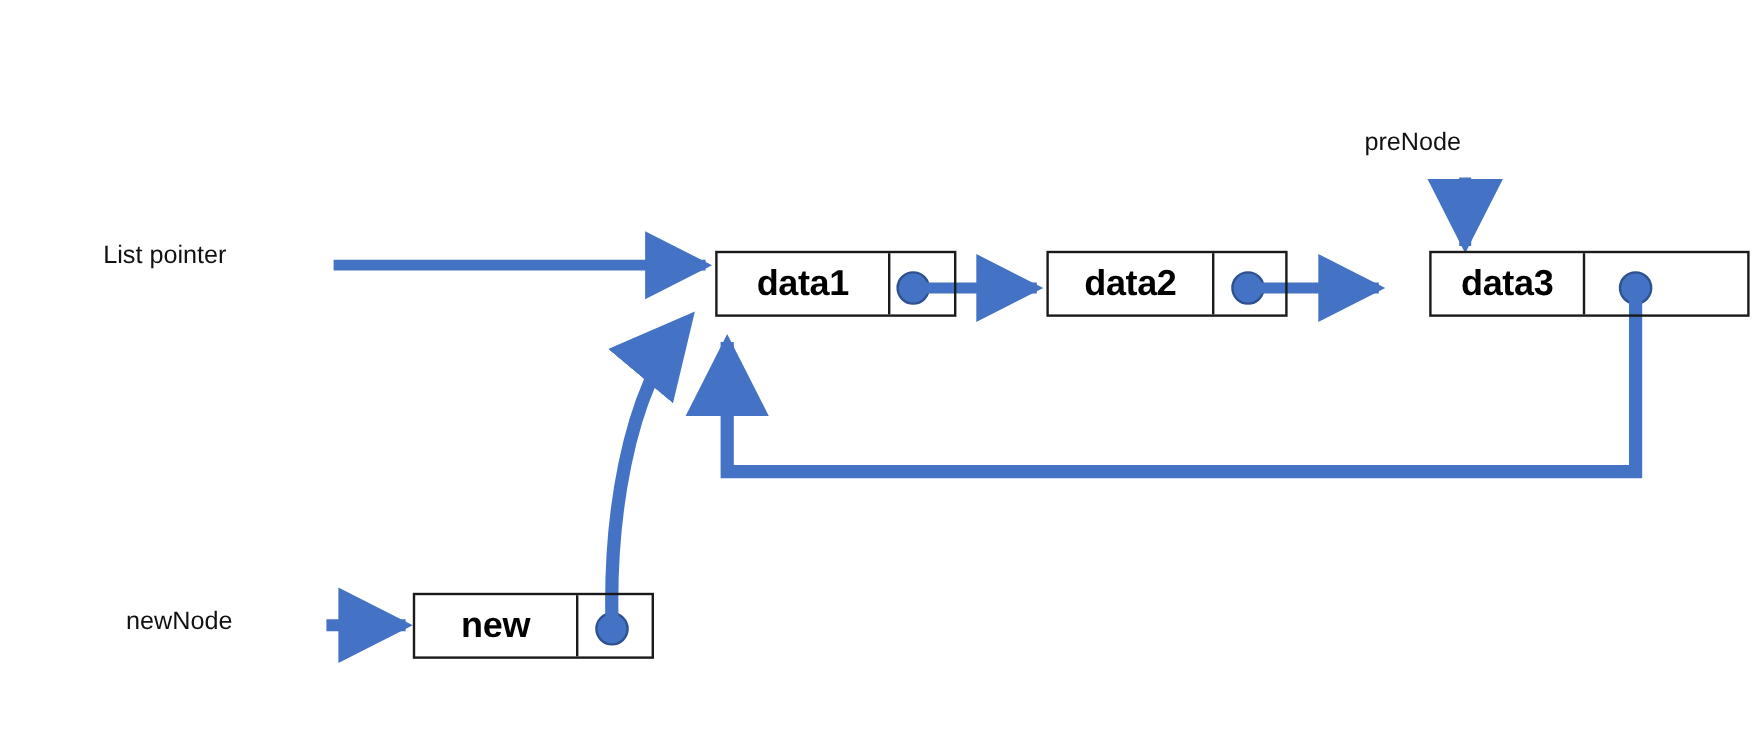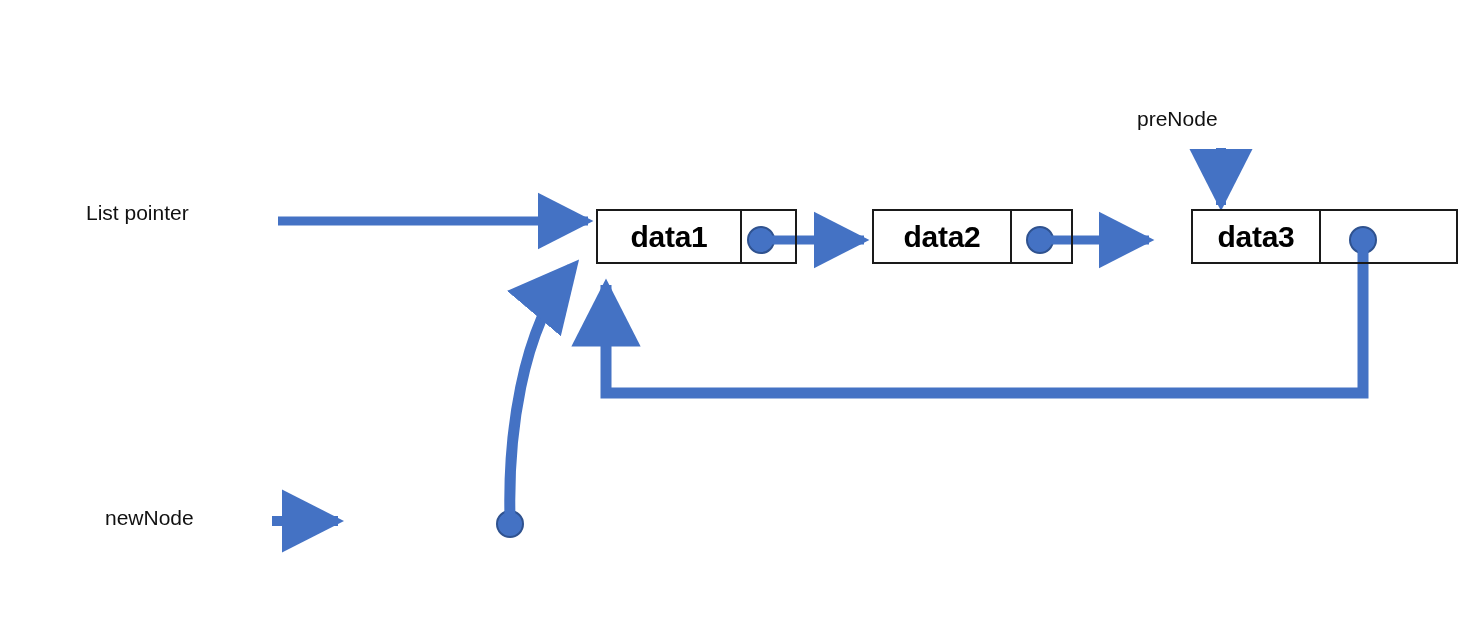--- a/index.html
+++ b/index.html
@@ -120,14 +120,20 @@
     <div class="node-ptr-cell" style="flex:1;"></div>
   </div>
 
   <div class="node-box" style="left:1157px; top:209px; width:267px; height:55px;margin-left:34px;">
     <div class="node-data-cell" style="width:128px;">
       <span class="node-data-label">data3</span>
     </div>
     <div class="node-ptr-cell" style="flex:1;"></div>
   </div>
 
+  <div class="node-box" style="left:344px; top:494px; width:201px; height:55px;">
+    <div class="node-data-cell" style="width:136px;">
+      <span class="node-data-label">new</span>
+    </div>
+    <div class="node-ptr-cell" style="flex:1;"></div>
+  </div>
 
 </div>
 
 </body></html>

